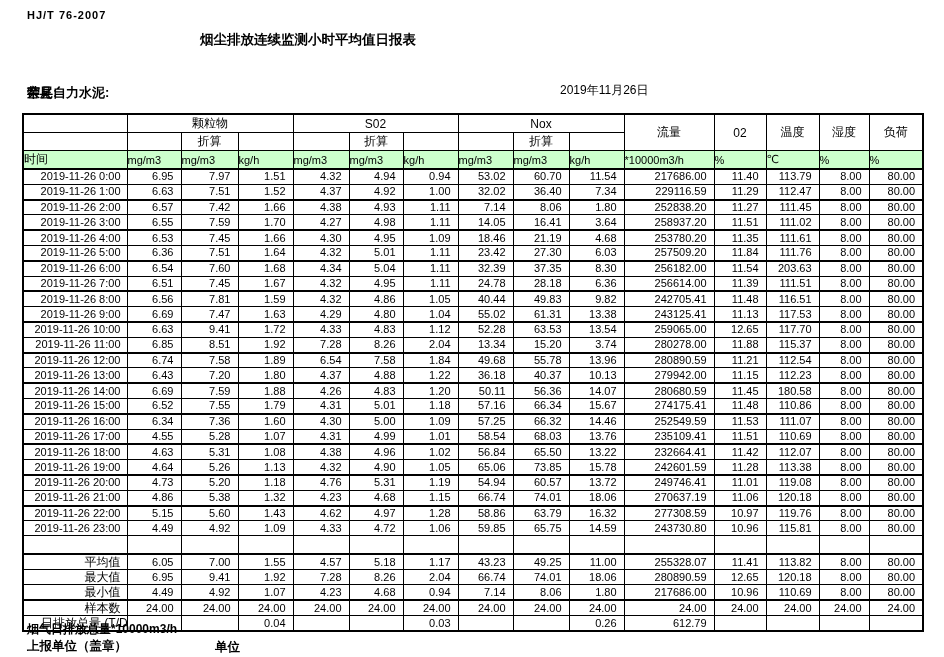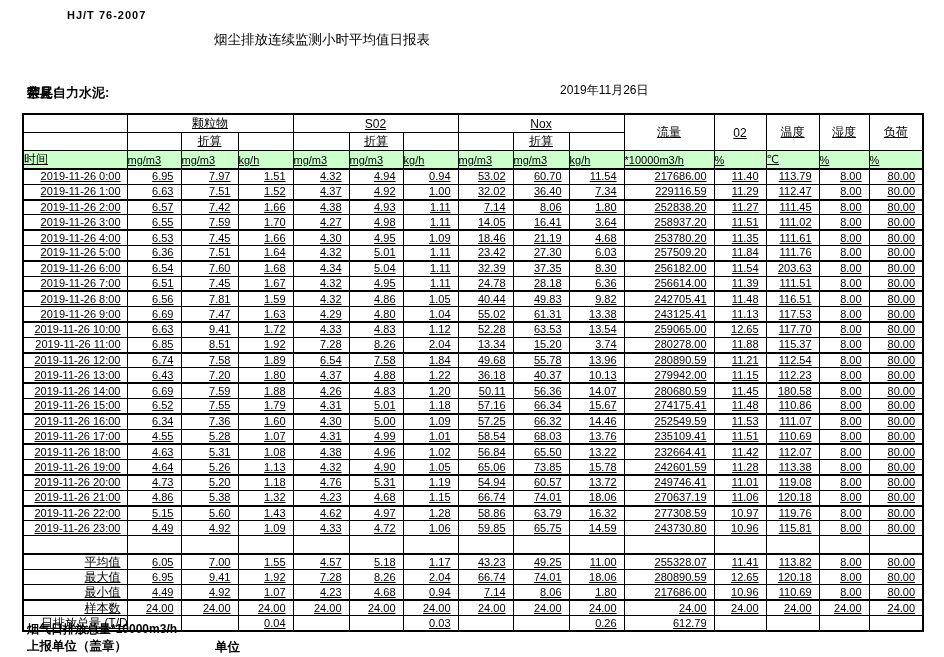--- a/index.html
+++ b/index.html
@@ -2,35 +2,34 @@
 <html><head>
 <meta charset="utf-8">
 <style>
   html,body{margin:0;padding:0;}
   body{
     width:944px;height:657px;position:relative;background:#fff;color:#000;
     font-family:"Liberation Sans","DejaVu Sans",sans-serif;
     overflow:hidden;
   }
   .abs{position:absolute;white-space:nowrap;}
-  .std-label{left:27px;top:9px;font-size:11px;font-weight:bold;letter-spacing:1px;margin-left:40px;}
-  .report-title{left:214px;top:31px;font-size:13.5px;font-weight:normal;}
+  .std-label{left:27px;top:9px;font-size:11px;font-weight:bold;letter-spacing:1px;}
+  .report-title{left:200px;top:31px;font-size:13.5px;font-weight:bold;}
   .company{left:27px;top:84px;font-size:13px;font-weight:bold;}
   .location{left:27px;top:84px;font-size:13px;font-weight:bold;}
   .report-date{left:560px;top:82px;font-size:12px;}
   .footer-1{left:27px;top:621px;font-size:12px;font-weight:bold;}
   .footer-2{left:27px;top:638px;font-size:12.5px;font-weight:bold;}
   .footer-unit{left:215px;top:639px;font-size:12.5px;font-weight:bold;}
 
   table.report{
     position:absolute;left:22px;top:113px;width:900px;
     border-collapse:collapse;table-layout:fixed;
     border:2px solid #000;
     font-size:11px;
-    text-decoration:underline;
   }
   table.report th, table.report td{
     border:1px solid #000;
     padding:0 7px 0 0;
     overflow:hidden;white-space:nowrap;
     font-weight:normal;
   }
   thead tr.h1 th, thead tr.h2 th{height:16px;text-align:center;padding:0;font-size:12px;}
   thead tr.h3 th{height:15px;text-align:left;padding:0;background:#ccffcc;font-size:11px;}
   thead tr.h3 th.time-head{font-size:12px;}

